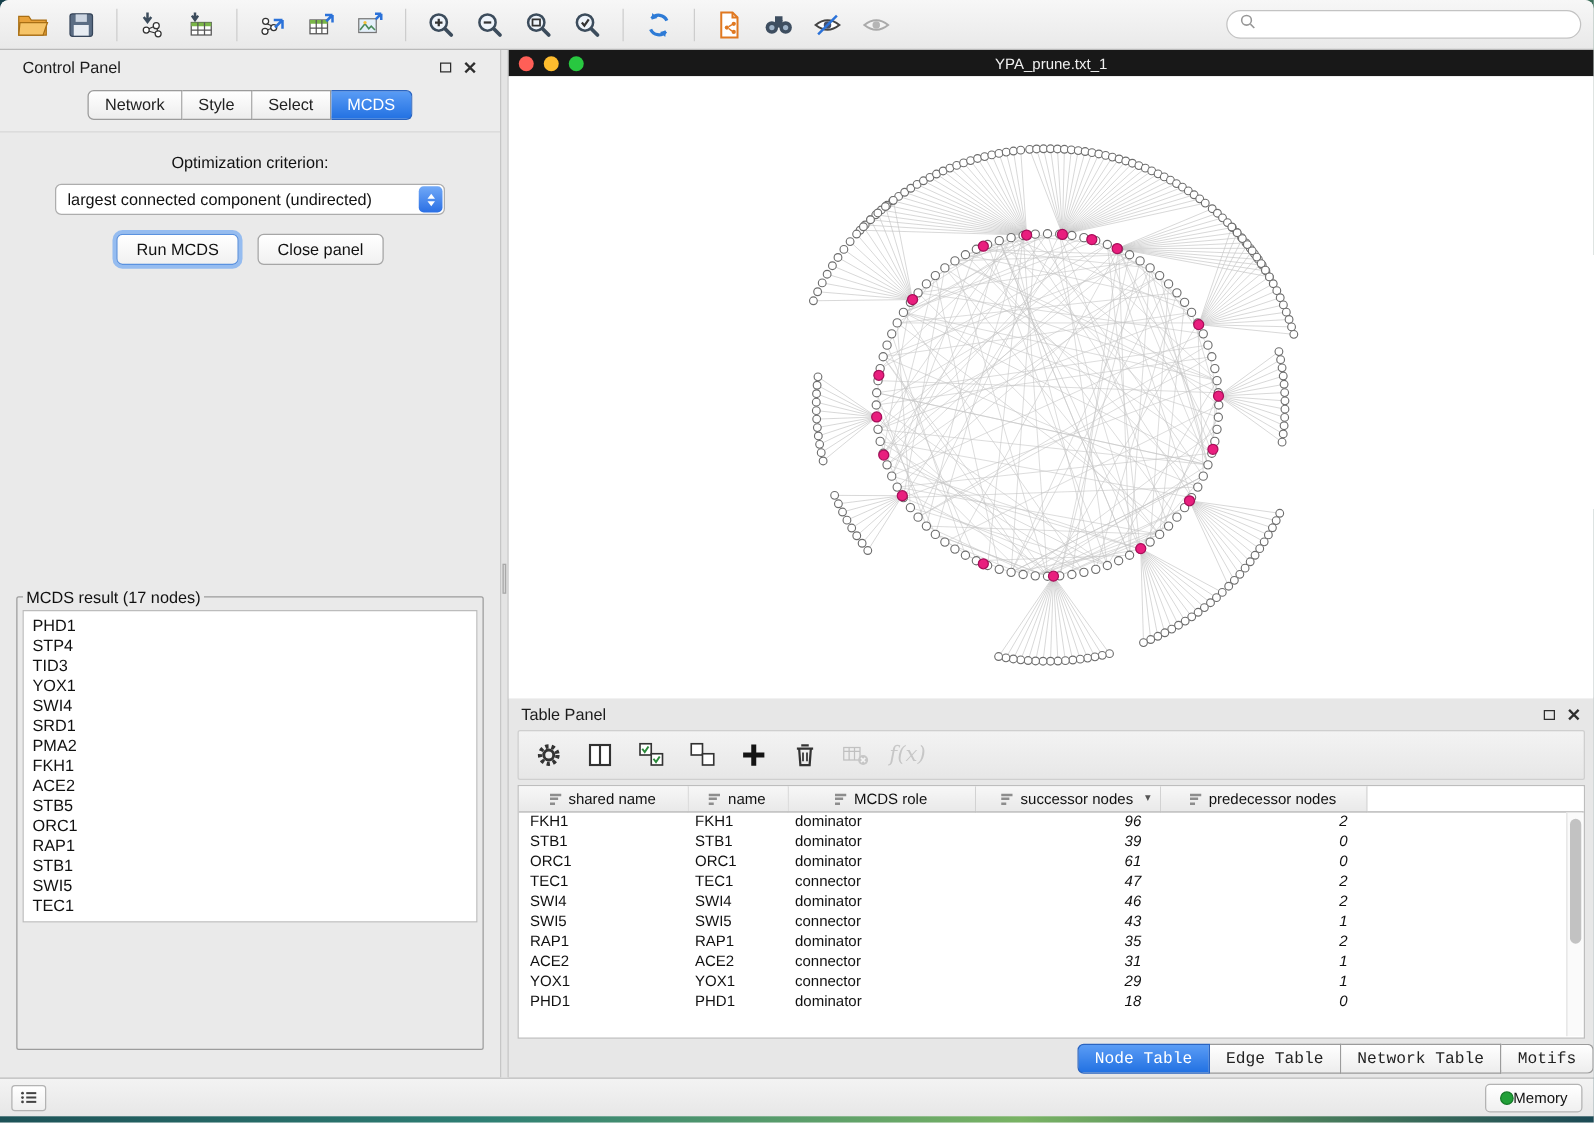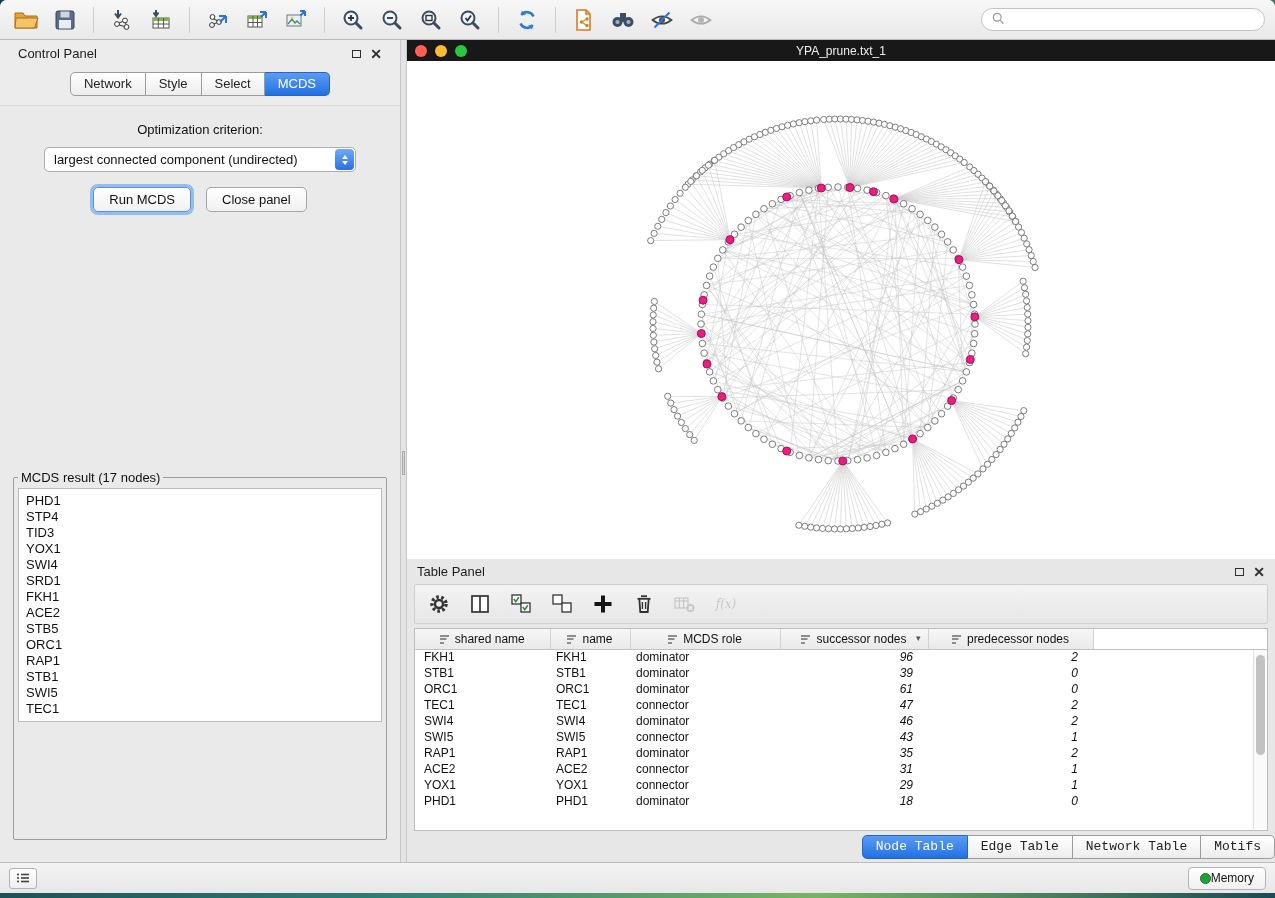--- a/index.html
+++ b/index.html
@@ -57,21 +57,21 @@
   .net-title { position:absolute; left:0; right:0; text-align:center; color:#f0f0f0; font-size:12px; pointer-events:none; }
   .net-canvas { flex:1; background:#fff; position:relative; }
   .net-canvas svg { display:block; width:100%; height:100%; }
 
   
   .table-panel { flex:1; display:flex; flex-direction:column; background:#e7e7e7; min-height:0; }
   .tp-header { height:25px; flex:0 0 25px; display:flex; align-items:center; padding:4px 10px; font-size:13px; color:#1c1c1c; }
   .tp-toolbar { height:40px; flex:0 0 40px; margin:0 7px; background:linear-gradient(#f3f3f3,#e7e7e7); border:1px solid #cfcfcf; border-radius:2px; display:flex; align-items:center; gap:17px; padding:0 12px; }
   .tp-tool { display:flex; align-items:center; justify-content:center; width:24px; height:24px; }
   .tp-tool.disabled { opacity:.45; }
-  .fx-label { font-family:"DejaVu Serif", serif; font-style:italic; color:#9a9a9a; font-size:12px; }
+  .fx-label { font-family:"DejaVu Serif", serif; font-style:italic; color:#9a9a9a; font-size:17px; }
   .tp-table-wrap { margin:4px 7px 0; background:#fff; border:1px solid #bdbdbd; flex:1; position:relative; overflow:hidden; }
   table { border-collapse:collapse; table-layout:fixed; width:100%; font-size:12px; color:#111; }
   col.c1{width:135px} col.c2{width:80px} col.c3{width:150px} col.c4{width:148px} col.c5{width:165px}
   th { background:linear-gradient(#f7f7f7,#e9e9e9); border-right:1px solid #d2d2d2; border-bottom:1px solid #c2c2c2; font-weight:normal; font-size:12px; height:20px; text-align:center; position:relative; white-space:nowrap; overflow:hidden; }
   th.filler { background:#fff; border-right:none; }
   .sort-ic { display:inline-block; width:9px; height:9px; margin-right:6px; vertical-align:-1px;
     background:
       linear-gradient(#8d8d8d,#8d8d8d) left 0 top 0/9px 2px no-repeat,
       linear-gradient(#8d8d8d,#8d8d8d) left 0 top 3.5px/6.5px 2px no-repeat,
       linear-gradient(#8d8d8d,#8d8d8d) left 0 top 7px/4px 2px no-repeat; }
@@ -266,20 +266,21 @@
         </div>
         <fieldset class="result-fieldset">
           <legend>MCDS result (17 nodes)</legend>
           <div class="result-list">
               <div class="result-item">PHD1</div>
               <div class="result-item">STP4</div>
               <div class="result-item">TID3</div>
               <div class="result-item">YOX1</div>
               <div class="result-item">SWI4</div>
               <div class="result-item">SRD1</div>
+              <div class="result-item">PMA2</div>
               <div class="result-item">FKH1</div>
               <div class="result-item">ACE2</div>
               <div class="result-item">STB5</div>
               <div class="result-item">ORC1</div>
               <div class="result-item">RAP1</div>
               <div class="result-item">STB1</div>
               <div class="result-item">SWI5</div>
               <div class="result-item">TEC1</div>
             </div>
         </fieldset>

